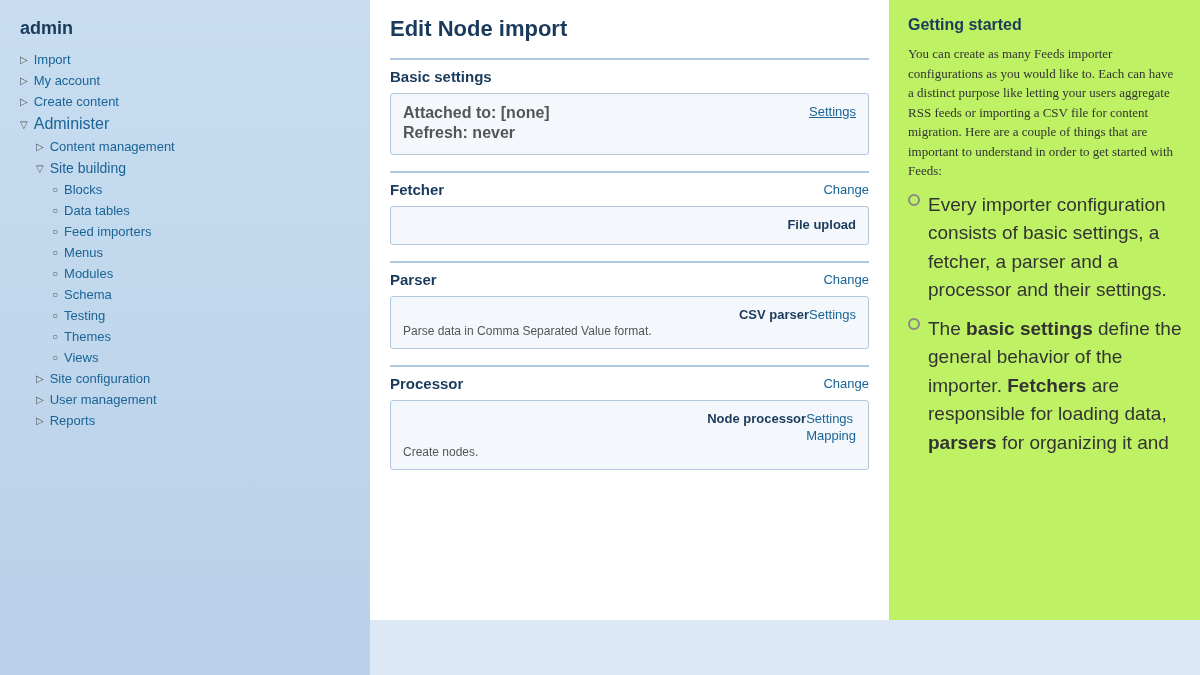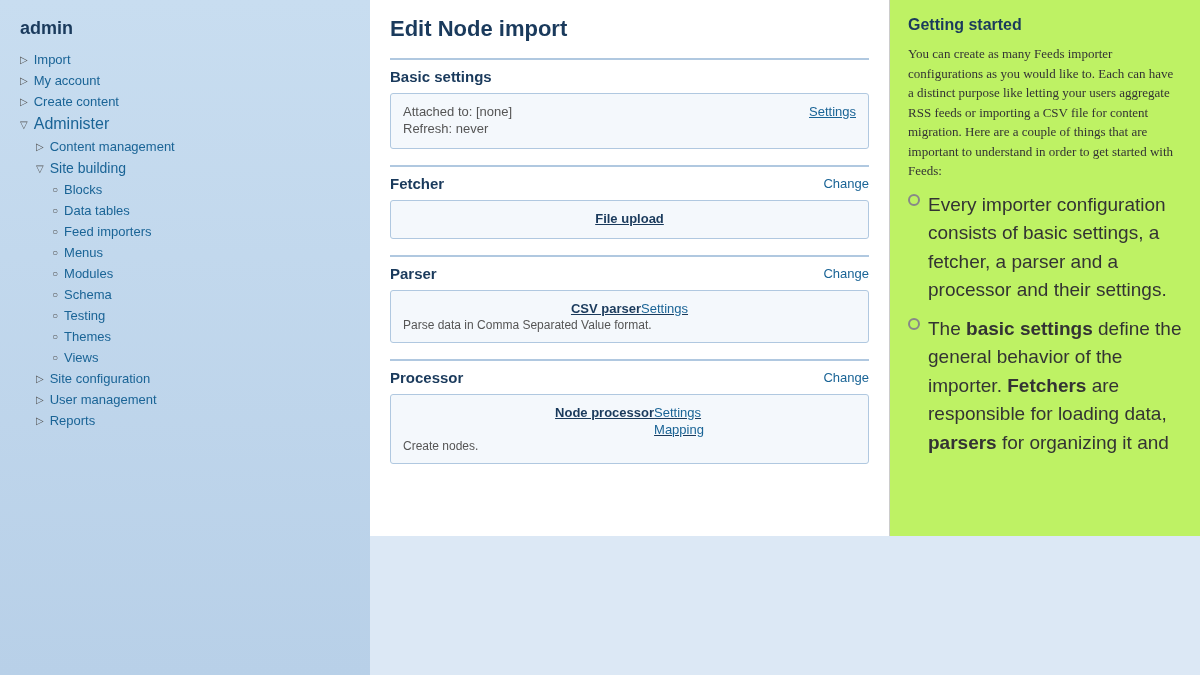--- a/index.html
+++ b/index.html
@@ -56,21 +56,21 @@
     .section-header {
       color: #1a3a5c;
       font-size: 16px;
     }
 
     
     #main {
       flex: 1;
       display: flex;
       background: #e8f1fa;
-      height: 536px;
+      height: 620px;
       overflow: hidden;
     }
 
     #content-area {
       flex: 1;
       padding: 16px 20px;
       background: white;
       margin: 0;
       overflow-y: auto;
       border-right: 1px solid #ccc;
@@ -122,22 +122,21 @@
       background: #f4f8fc;
       margin-bottom: 4px;
     }
 
     .info-box .sub-heading {
       font-weight: bold;
       color: #1a3a5c;
       font-size: 13px;
       margin-bottom: 2px;
       display: flex;
-      justify-content: center;
-      text-decoration: underline;
+      justify-content: flex-end;
     }
 
     .info-box .sub-heading a {
       font-weight: normal;
       color: #1a6496;
       text-decoration: none;
     }
 
     .info-box .desc {
       color: #555;
@@ -147,22 +146,23 @@
     .basic-settings-box {
       border: 1px solid #b0c8e0;
       border-radius: 3px;
       padding: 10px 12px;
       background: #f4f8fc;
       margin-bottom: 4px;
     }
 
     .basic-settings-box .line {
       color: #555;
-      font-size: 13px;
+      font-size: 16px;
       margin-bottom: 2px;
+      font-weight: bold;
     }
 
     .settings-row {
       display: flex;
       justify-content: space-between;
       align-items: flex-start;
     }
 
     
     .right-panel-title {

